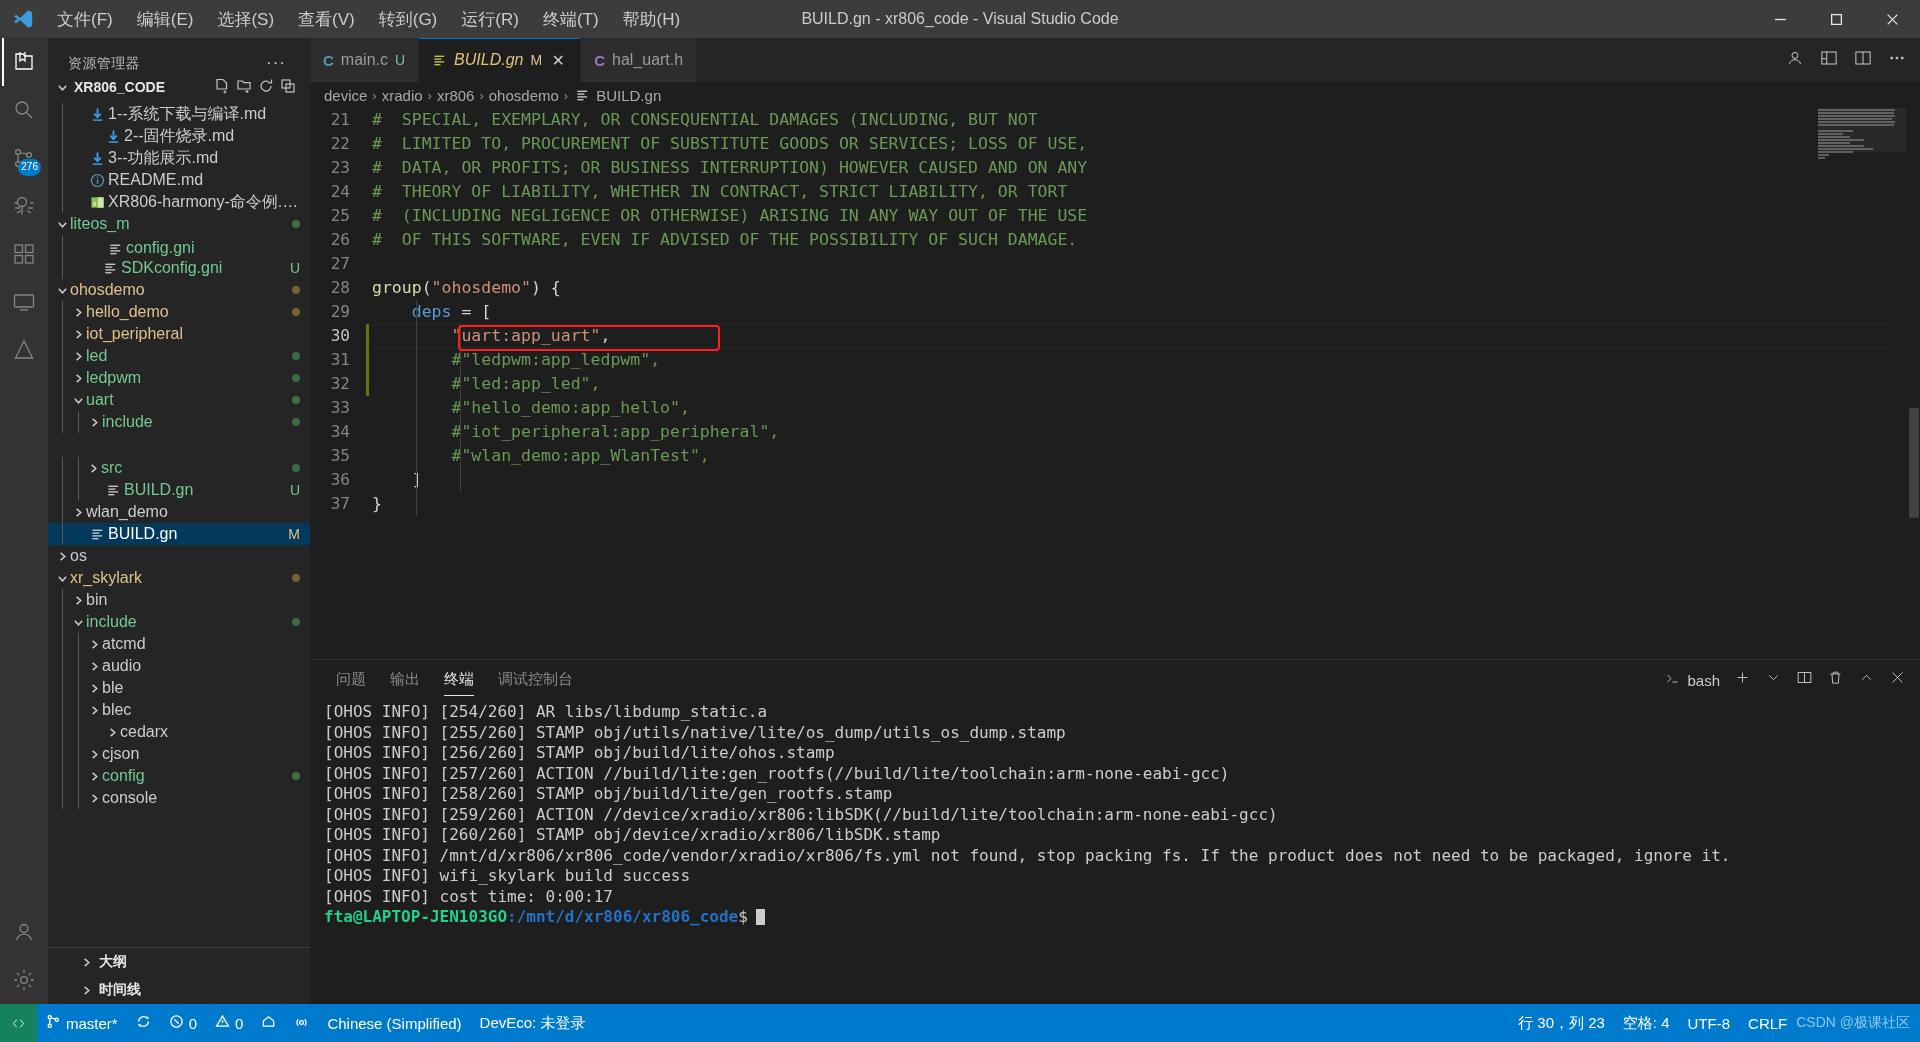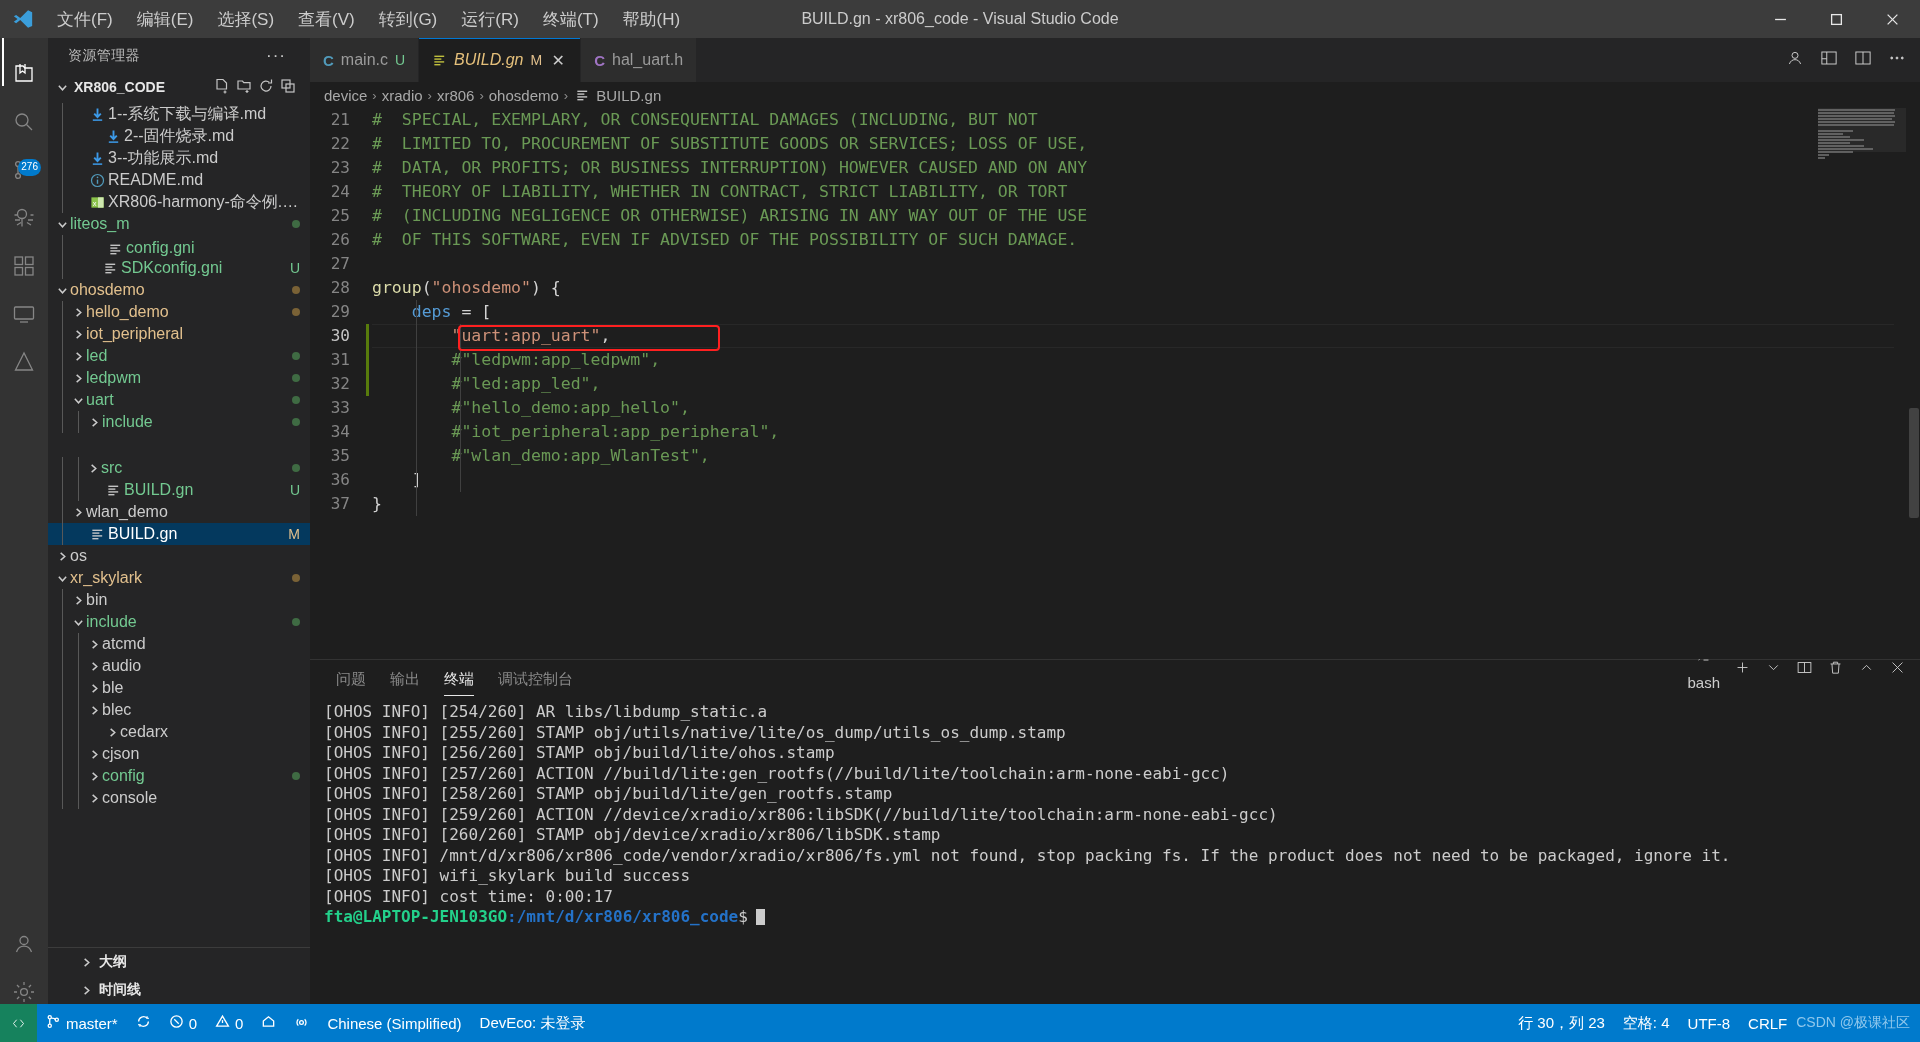--- a/index.html
+++ b/index.html
@@ -35,39 +35,39 @@
 
   
   #body-wrap { display:flex; height:966px; }
 
   
   #activitybar {
     width:48px; background:#333333; display:flex; flex-direction:column;
     align-items:center; flex:none;
   }
   .act {
-    width:44px; height:48px; display:flex; align-items:flex-end; justify-content:center;
+    width:44px; height:48px; display:flex; align-items:center; justify-content:center;
     position:relative; color:#868686;
   }
   .act.active { color:#ffffff; }
   .act.active::before {
     content:''; position:absolute; left:0; top:0; bottom:0; width:2px; background:#ffffff;
   }
   .act svg { width:24px; height:24px; fill:none; stroke:currentColor; stroke-width:1.3; }
   .badge {
     position:absolute; bottom:6px; right:5px; background:#007acc; color:#fff;
     font-size:10px; line-height:15px; min-width:17px; height:17px; border-radius:9px;
     text-align:center; padding:0 3px; font-family:"Liberation Sans",sans-serif;
   }
   #act-bottom { margin-top:auto; }
 
   
   #sidebar { width:262px; background:#252526; flex:none; display:flex; flex-direction:column; }
   #sb-title {
-    height:35px; display:flex; align-items:center; padding:0 20px;
+    height:35px; display:flex; align-items:flex-end; padding:0 20px;
     font-size:14px; color:#bbbbbb; letter-spacing:.4px; justify-content:space-between;
   }
   #sb-title .dots { letter-spacing:1px; font-size:17px; color:#cccccc; padding-right:4px;}
   #sb-root {
     height:28px; display:flex; align-items:center; padding:0 6px; gap:4px;
     font-size:14px; font-weight:bold; color:#e7e7e7;
   }
   #sb-root .root-name { flex:1; }
   .root-actions { display:flex; gap:6px; padding-right:8px; color:#c5c5c5; }
   .root-actions svg { width:16px; height:16px; fill:none; stroke:currentColor; stroke-width:1.2; }
@@ -165,21 +165,21 @@
   #panel-head { height:36px; display:flex; align-items:flex-end; padding:0 14px; flex:none; }
   .ptab {
     font-size:15px; color:#8a8a8a; padding:0 12px 7px 12px; position:relative;
   }
   .ptab.active { color:#e7e7e7; }
   .ptab.active::after {
     content:''; position:absolute; left:12px; right:12px; bottom:0; height:1px; background:#e7e7e7;
   }
   #panel-actions { margin-left:auto; display:flex; align-items:center; gap:14px; padding-bottom:5px; color:#cccccc; }
   #panel-actions svg { width:17px; height:17px; fill:none; stroke:currentColor; stroke-width:1.3; }
-  .bash-chip { display:flex; align-items:center; gap:6px; font-size:15px;flex-direction:column; }
+  .bash-chip { display:flex; align-items:center; gap:6px; font-size:15px; }
   #term {
     flex:1; padding:6px 0 0 14px; font-size:16px; line-height:20.5px;
     color:#cccccc; overflow:hidden; position:relative;
   }
   .tline { white-space:pre; }
   .prompt-user { color:#23d18b; font-weight:bold; }
   .prompt-path { color:#2472c8; font-weight:bold; }
   .caret { display:inline-block; width:9px; height:16px; background:#cccccc; vertical-align:-3px; }
 
   

